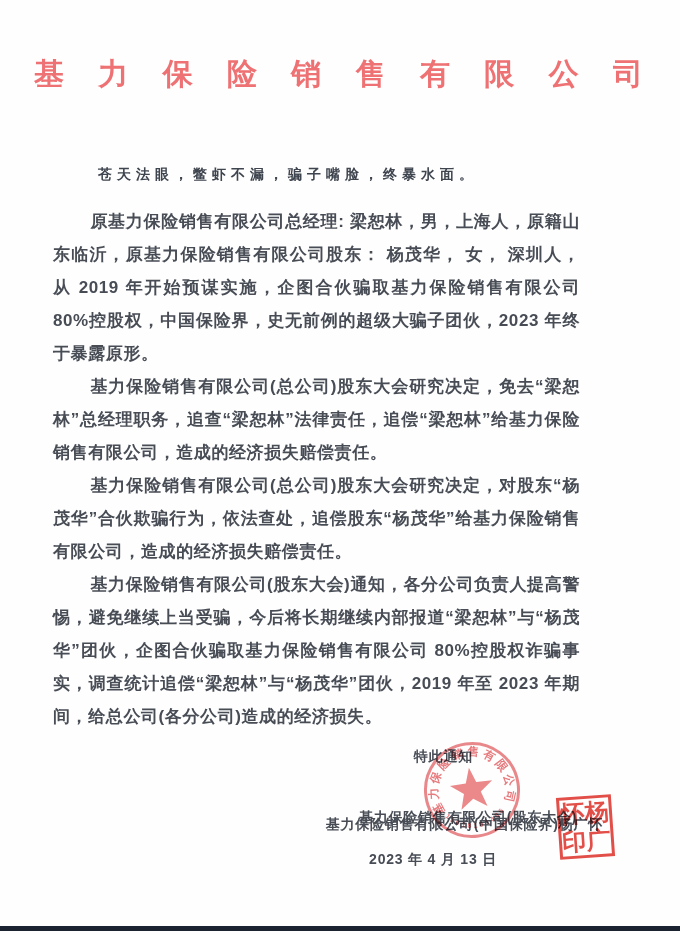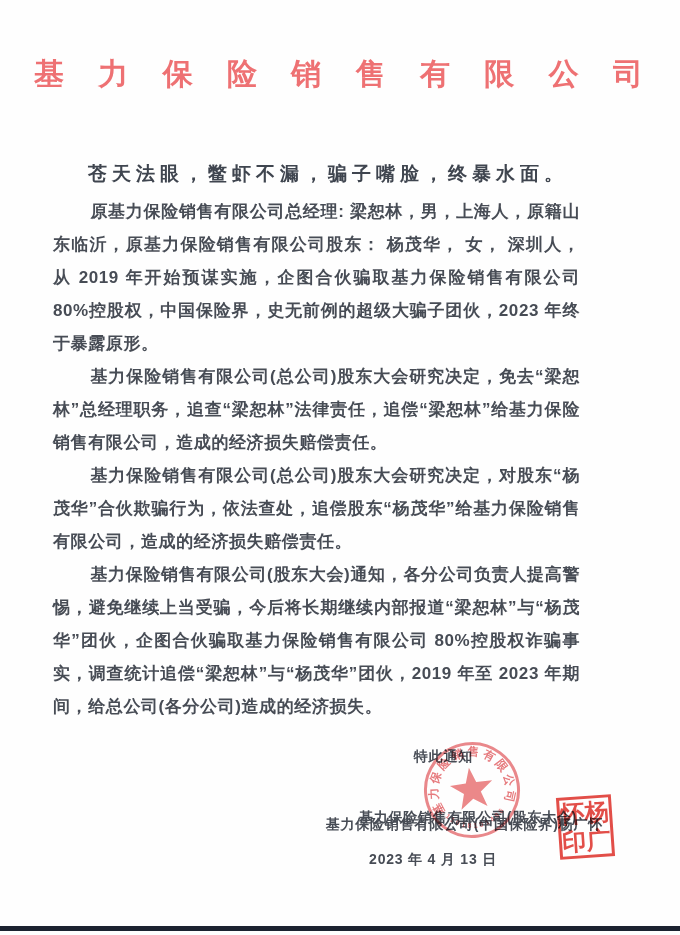--- a/index.html
+++ b/index.html
@@ -34,36 +34,36 @@
   }
   .slogan-1 {
     margin-left:45px;
     font-size:19px; font-weight:700;
     letter-spacing:8px;
     line-height:36px;
     color:#3f454f;
     white-space:nowrap;
   }
   .slogan-2 {
-    margin-left:35px;
-    font-size:19px; font-weight:700;
+    margin-left:45px;
+    font-size:14px; font-weight:700;
     letter-spacing:5px;
     line-height:36px;
     color:#3f454f;
     white-space:nowrap;
   }
   .para {
     margin-top:0;
     font-size:17px; font-weight:600;
     line-height:33px;
     text-align:justify;
     text-indent:2.2em;
     letter-spacing:0.6px;
   }
-  .para:first-of-type { margin-top:3px; }
+  .para:first-of-type { margin-top:13px; }
   .footer-line {
     position:absolute;
     font-size:14px; font-weight:600;
     color:#474c55;
     letter-spacing:0.8px;
     white-space:nowrap;
   }
   .closing    { top:748px; right:207px; }
   .signature1 { top:809px; right:103px; }
   .signature2 { top:816px; right:77px;  }

